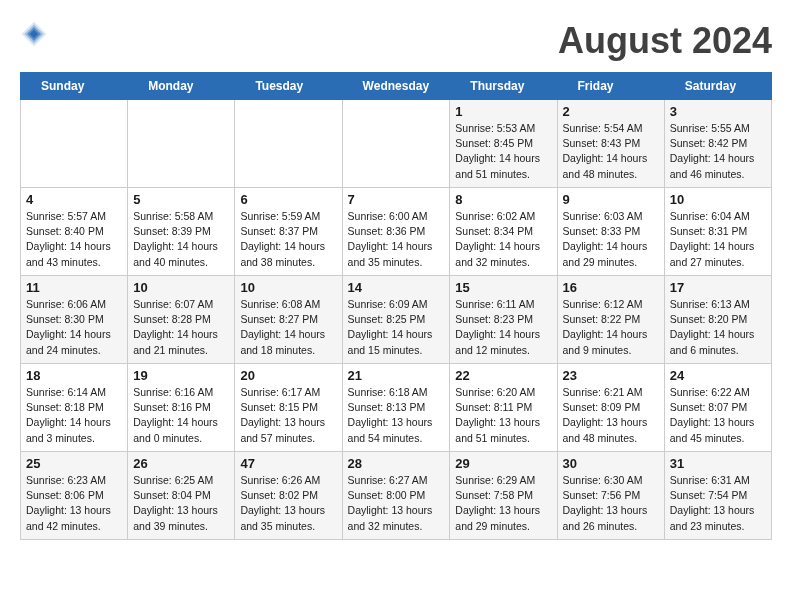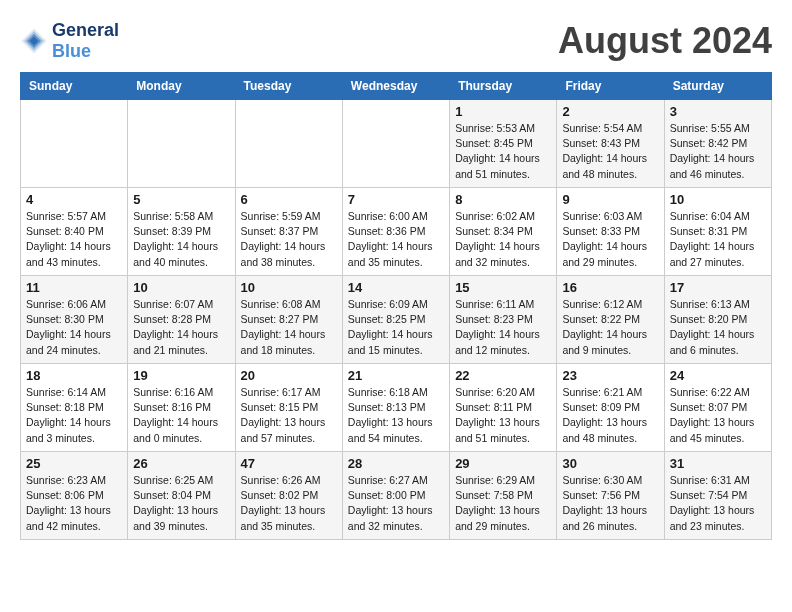--- a/index.html
+++ b/index.html
@@ -39,21 +39,21 @@
       margin-top: 2px;
     }
     .calendar {
       width: 100%;
       border-collapse: collapse;
       font-size: 11px;
     }
     .calendar th {
       background: #2a6db5;
       color: #fff;
-      padding: 6px 8px;
+      padding: 6px 20px;
       text-align: left;
       font-size: 12px;
       font-weight: bold;
       border: 1px solid #2a6db5;
     }
     .calendar td {
       border: 1px solid #ccc;
       vertical-align: top;
       padding: 4px 5px;
       width: 107px;
@@ -85,24 +85,20 @@
 <body>
 
 <div class="header">
   <div class="logo">
     <svg class="logo-icon" viewBox="0 0 40 40">
       <polygon points="20,2 38,20 20,38 2,20" fill="#2a6db5" opacity="0.15"></polygon>
       <polygon points="20,6 34,20 20,34 6,20" fill="#2a6db5" opacity="0.3"></polygon>
       <polygon points="20,10 30,20 20,30 10,20" fill="#2a6db5" opacity="0.6"></polygon>
       <polygon points="20,14 26,20 20,26 14,20" fill="#2a6db5"></polygon>
     </svg>
-    <div>
-      <div style="font-size:18px;font-weight:bold;color:#1a3a6b;">General</div>
-      <div style="font-size:18px;font-weight:bold;color:#4a90d9;">Blue</div>
-    </div>
   </div>
   <div class="title-area">
     <div class="month-year">August 2024</div>
   </div>
 </div>
 
 <table class="calendar">
   <thead>
     <tr>
     <th>Sunday</th>

